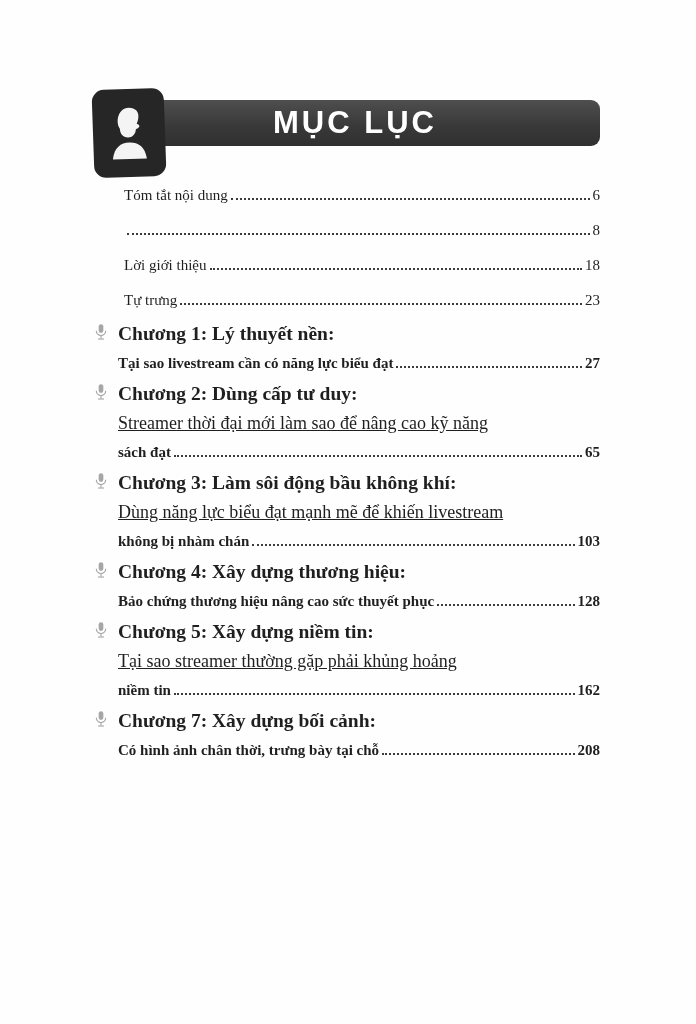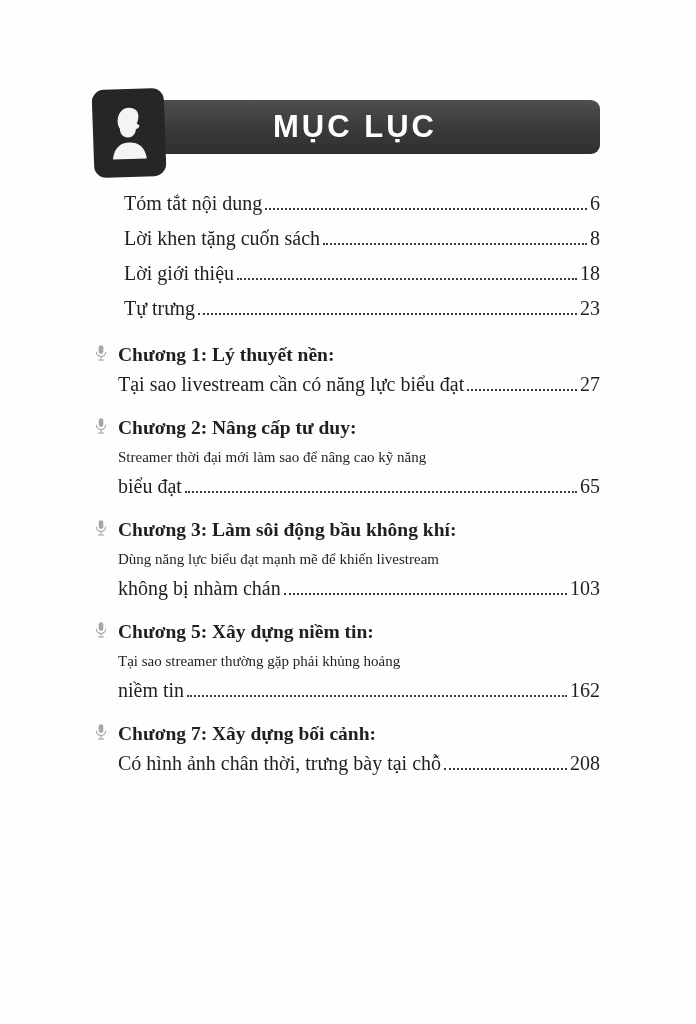--- a/index.html
+++ b/index.html
@@ -8,21 +8,21 @@
     background: #fefefe;
     font-family: "Liberation Serif", serif;
     color: #1f1f1f;
     overflow: hidden;
   }
   .page { padding-top: 100px; }
 
   
   .header { position: relative; margin: 0 96px 0 110px; }
   .banner {
-    height: 54px;
+    height: 46px;
     background: linear-gradient(180deg, #4e4e4e 0%, #383838 60%, #303030 100%);
     border-radius: 9px;
     display: flex; align-items: center; justify-content: center;
   }
   .banner-title {
     font-family: "Liberation Sans", sans-serif;
     font-weight: bold;
     font-size: 31px;
     letter-spacing: 3px;
     color: #ffffff;
@@ -31,40 +31,40 @@
     position: absolute; left: -17px; top: -11px;
     width: 72px; height: 88px;
     background: #262626;
     border-radius: 12px;
     transform: rotate(-2deg);
     display: flex; align-items: center; justify-content: center;
   }
 
   
   .content { margin: 32px 96px 0 118px; }
-  .toc-row { display: flex; align-items: baseline; font-size: 20px; }
+  .toc-row { display: flex; align-items: baseline; font-size: 15px; }
   .leader {
     flex: 1;
     border-bottom: 2px dotted #3b3b3b;
     margin: 0 3px;
   }
   .pagenum { white-space: nowrap; }
 
   .front-matter .toc-row { line-height: 35px; padding-left: 6px; }
 
-  .chapter { margin-top: 14px; }
+  .chapter { margin-top: 1px; }
   .chapter-title-row {
     position: relative;
     font-weight: bold;
     font-size: 19.5px;
     line-height: 30px;
   }
   .mic { position: absolute; left: -24px; top: 2px; }
-  .desc-line { font-size: 15px; line-height: 29px; }
-  .chapter .toc-row { line-height: 29px; }
+  .desc-line { font-size: 18px; line-height: 29px; text-decoration: underline; }
+  .chapter .toc-row { line-height: 29px; font-weight: bold; }
 </style>
 </head>
 <body>
 
 <div class="page">
 
   <div class="header">
     <div class="banner">
       <span class="banner-title">MỤC LỤC</span>
     </div>
@@ -78,21 +78,20 @@
 
   <div class="content">
 
     <div class="front-matter">
       <div class="toc-row">
         <span>Tóm tắt nội dung</span>
         <span class="leader"></span>
         <span class="pagenum">6</span>
       </div>
       <div class="toc-row">
-        <span>Lời khen tặng cuốn sách</span>
         <span class="leader"></span>
         <span class="pagenum">8</span>
       </div>
       <div class="toc-row">
         <span>Lời giới thiệu</span>
         <span class="leader"></span>
         <span class="pagenum">18</span>
       </div>
       <div class="toc-row">
         <span>Tự trưng</span>
@@ -123,25 +122,25 @@
     <div class="chapter">
       <div class="chapter-title-row">
         <span class="mic">
           <svg viewBox="0 0 24 30" width="14" height="20" aria-hidden="true">
             <rect x="8" y="1.5" width="8" height="15" rx="4" fill="#a6a6a6"></rect>
             <path d="M4 13 a8 8 0 0 0 16 0" fill="none" stroke="#a6a6a6" stroke-width="2"></path>
             <line x1="12" y1="21" x2="12" y2="26" stroke="#a6a6a6" stroke-width="2"></line>
             <line x1="7" y1="27" x2="17" y2="27" stroke="#a6a6a6" stroke-width="2"></line>
           </svg>
         </span>
-        <span>Chương 2: Nâng cấp tư duy:</span>
+        <span>Chương 2: Dùng cấp tư duy:</span>
       </div>
       <div class="desc-line">Streamer thời đại mới làm sao để nâng cao kỹ năng</div>
       <div class="toc-row">
-        <span>biểu đạt</span>
+        <span>sách đạt</span>
         <span class="leader"></span>
         <span class="pagenum">65</span>
       </div>
     </div>
 
     <div class="chapter">
       <div class="chapter-title-row">
         <span class="mic">
           <svg viewBox="0 0 24 30" width="14" height="20" aria-hidden="true">
             <rect x="8" y="1.5" width="8" height="15" rx="4" fill="#a6a6a6"></rect>
@@ -153,20 +152,38 @@
         <span>Chương 3: Làm sôi động bầu không khí:</span>
       </div>
       <div class="desc-line">Dùng năng lực biểu đạt mạnh mẽ để khiến livestream</div>
       <div class="toc-row">
         <span>không bị nhàm chán</span>
         <span class="leader"></span>
         <span class="pagenum">103</span>
       </div>
     </div>
 
+    <div class="chapter">
+      <div class="chapter-title-row">
+        <span class="mic">
+          <svg viewBox="0 0 24 30" width="14" height="20" aria-hidden="true">
+            <rect x="8" y="1.5" width="8" height="15" rx="4" fill="#a6a6a6"></rect>
+            <path d="M4 13 a8 8 0 0 0 16 0" fill="none" stroke="#a6a6a6" stroke-width="2"></path>
+            <line x1="12" y1="21" x2="12" y2="26" stroke="#a6a6a6" stroke-width="2"></line>
+            <line x1="7" y1="27" x2="17" y2="27" stroke="#a6a6a6" stroke-width="2"></line>
+          </svg>
+        </span>
+        <span>Chương 4: Xây dựng thương hiệu:</span>
+      </div>
+      <div class="toc-row">
+        <span>Bảo chứng thương hiệu nâng cao sức thuyết phục</span>
+        <span class="leader"></span>
+        <span class="pagenum">128</span>
+      </div>
+    </div>
 
     <div class="chapter">
       <div class="chapter-title-row">
         <span class="mic">
           <svg viewBox="0 0 24 30" width="14" height="20" aria-hidden="true">
             <rect x="8" y="1.5" width="8" height="15" rx="4" fill="#a6a6a6"></rect>
             <path d="M4 13 a8 8 0 0 0 16 0" fill="none" stroke="#a6a6a6" stroke-width="2"></path>
             <line x1="12" y1="21" x2="12" y2="26" stroke="#a6a6a6" stroke-width="2"></line>
             <line x1="7" y1="27" x2="17" y2="27" stroke="#a6a6a6" stroke-width="2"></line>
           </svg>

